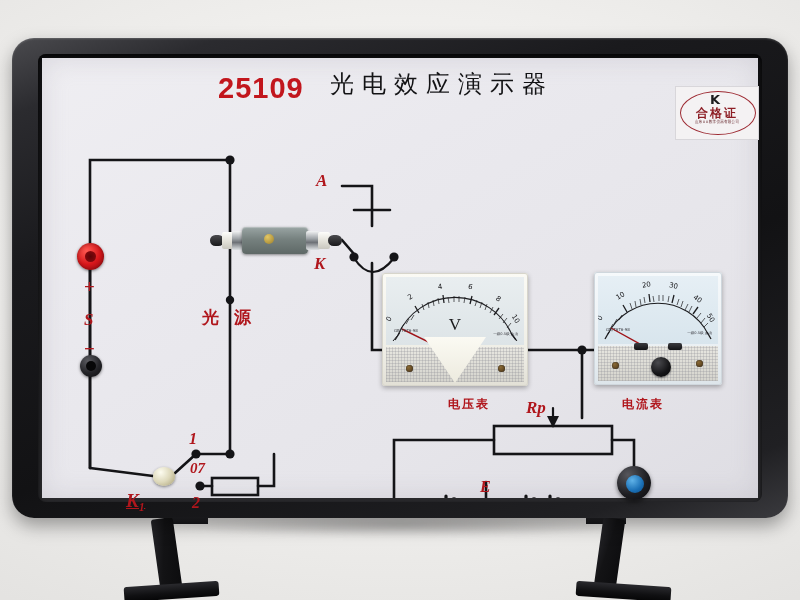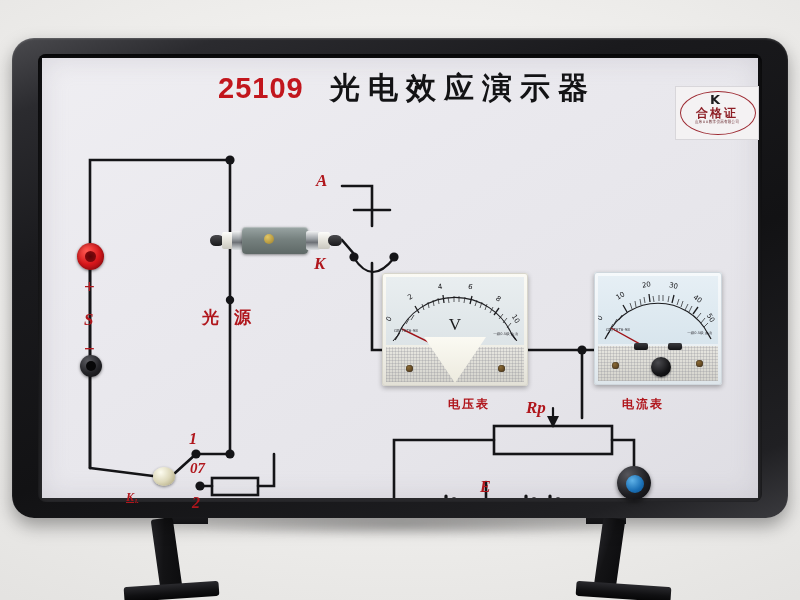--- a/index.html
+++ b/index.html
@@ -59,21 +59,21 @@
   }
   
   #title-row{position:absolute;left:0;top:8px;width:716px;height:46px;}
   #code{
     position:absolute;left:176px;top:6px;
     font-size:29px;font-weight:bold;color:#c2161d;letter-spacing:1px;
     font-family:"Liberation Sans",sans-serif;
   }
   #title-cn{
     position:absolute;left:288px;top:2px;
-    font-size:30px;font-weight:bold;color:#131315;letter-spacing:8px;
+    font-size:24px;font-weight:normal;color:#131315;letter-spacing:8px;
   }
   
   #cert{
     position:absolute;left:633px;top:28px;width:82px;height:52px;
     background:#f4f2f3;border:1px solid #d8d6da;
   }
   #cert-oval{
     position:absolute;left:4px;top:4px;width:74px;height:42px;
     border:1.6px solid #9d2b33;border-radius:50%/50%;
   }
@@ -317,21 +317,21 @@
         <circle cx="352" cy="199" r="4.6"></circle>
         <circle cx="540" cy="292" r="4.6"></circle>
         <circle cx="444" cy="448" r="4.6"></circle>
         <circle cx="154" cy="396" r="4.6"></circle>
         <circle cx="158" cy="428" r="4.6"></circle>
       </g>
     </svg>
 
     <div class="lbl" style="left:274px;top:113px;font-size:17px;">A</div>
     <div class="lbl" style="left:272px;top:196px;font-size:17px;">K</div>
-    <div class="lbl" style="left:84px;top:432px;font-size:12px;text-decoration:underline;">K₁</div>
+    <div class="lbl" style="left:84px;top:432px;font-size:19px;text-decoration:underline;">K₁</div>
     <div class="lbl" style="left:147px;top:372px;font-size:16px;">1</div>
     <div class="lbl" style="left:148px;top:402px;font-size:15px;">07</div>
     <div class="lbl" style="left:150px;top:436px;font-size:16px;">2</div>
     <div class="lbl" style="left:484px;top:340px;font-size:17px;">Rp</div>
     <div class="lbl" style="left:438px;top:420px;font-size:16px;">E</div>
 
     <div class="lbl-cn" style="left:160px;top:248px;font-size:17px;">光</div>
     <div class="lbl-cn" style="left:192px;top:248px;font-size:17px;">源</div>
 
     <div class="lbl-cn" style="left:372px;top:338px;font-size:12px;letter-spacing:2px;padding-left:34px;">电压表</div>

